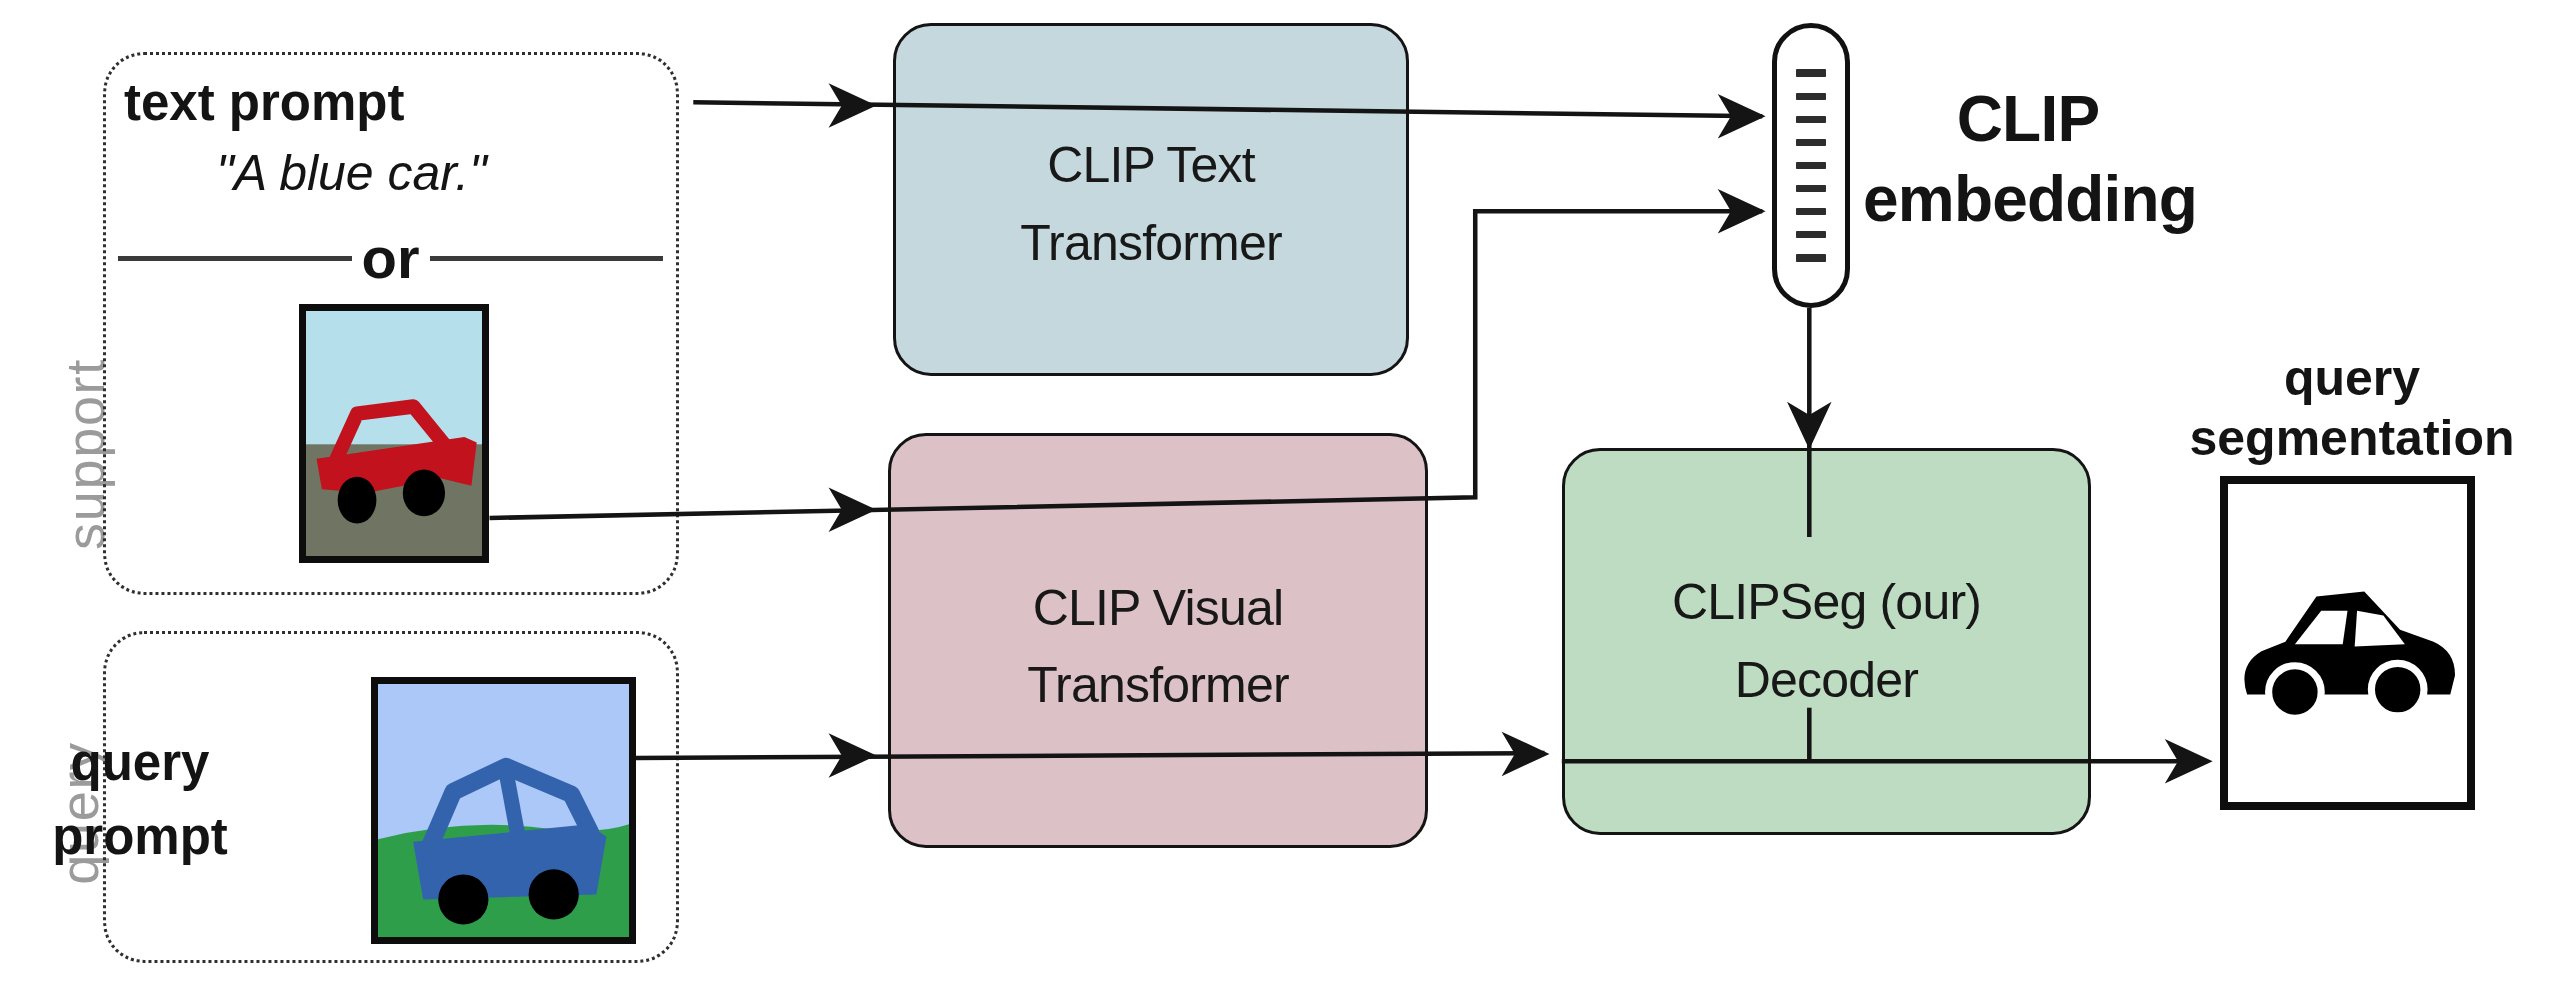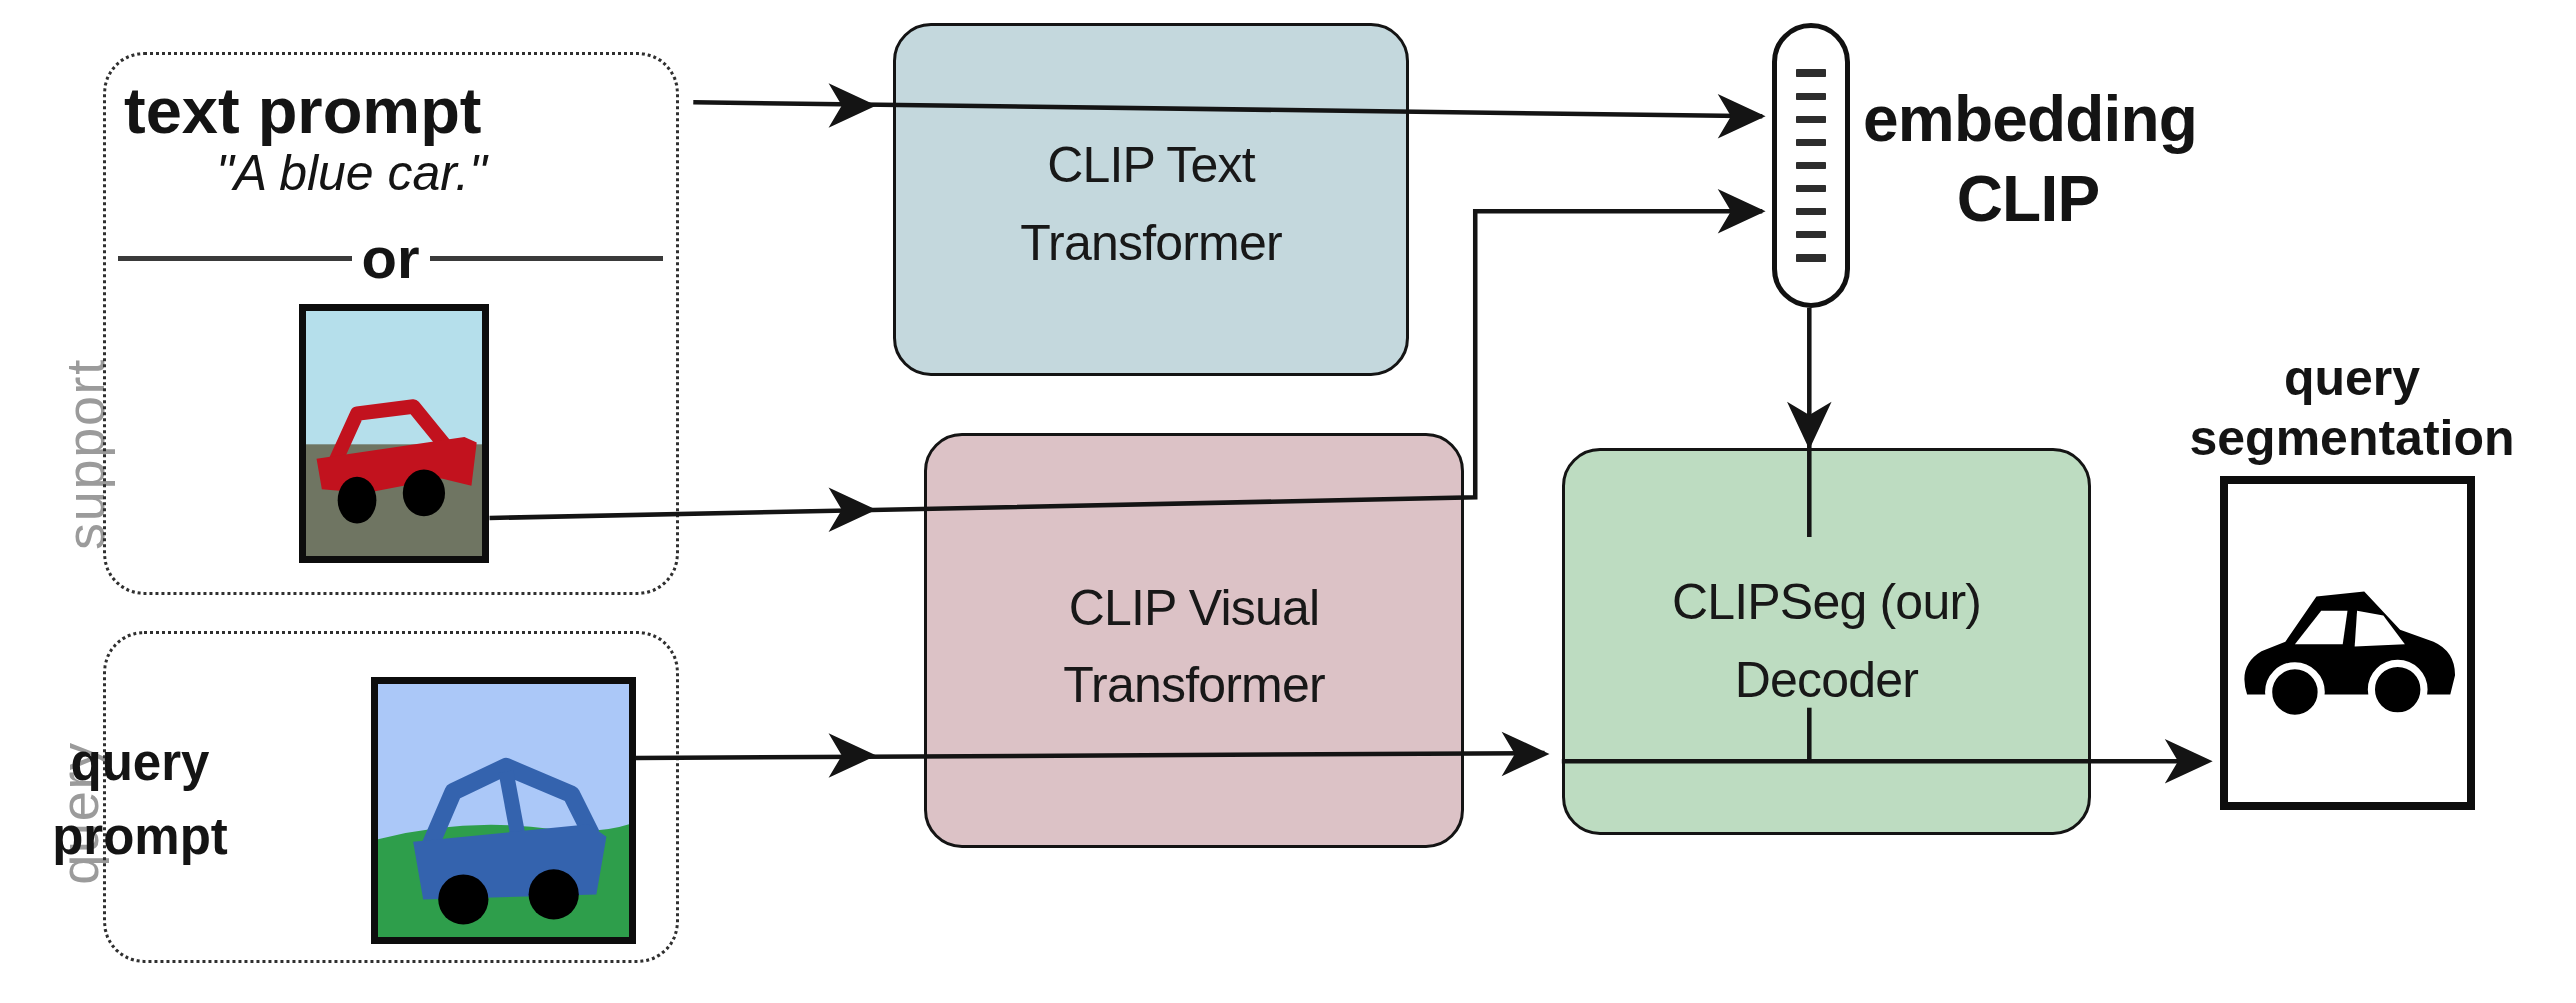--- a/index.html
+++ b/index.html
@@ -15,21 +15,21 @@
   #support-box{left:103px;top:52px;width:570px;height:537px;}
   #query-box{left:103px;top:631px;width:570px;height:326px;}
   
   .side-label{
     position:absolute;color:#9b9b9b;font-size:54px;font-weight:400;letter-spacing:1.7px;
     white-space:nowrap;transform:translate(-50%,-50%) rotate(-90deg);
   }
   #support-label{left:85px;top:454px;}
   #query-label{left:79px;top:813px;}
   
-  #text-prompt-label{left:124px;top:73px;font-size:65px;font-weight:700;white-space:nowrap;}
+  #text-prompt-label{left:124px;top:73px;font-size:51px;font-weight:700;white-space:nowrap;}
   #text-prompt-quote{left:216px;top:144px;font-size:50px;font-style:italic;font-weight:500;white-space:nowrap;}
   #or-divider{left:118px;top:233px;width:545px;height:50px;display:flex;align-items:center;}
   #or-divider .rule{flex:1;border-top:5px solid #3a3a3a;height:0;}
   #or-divider .or-word{font-size:58px;font-weight:700;margin:0 10px;line-height:1;}
   .stack-label{position:absolute;text-align:center;font-weight:700;font-size:51px;line-height:1.58;}
   #visual-prompt-label{left:97px;top:337px;width:206px;}
   #query-image-label{left:45px;top:726px;width:190px;line-height:1.45;}
   
   .img-frame{position:absolute;background:#fff;}
   #visual-prompt-image{left:299px;top:304px;width:176px;height:245px;border:7.4px solid #0d0d0d;}
@@ -37,21 +37,21 @@
   #seg-image{left:2220px;top:476px;width:239px;height:318px;border:8.3px solid #0d0d0d;}
   .img-frame svg{display:block;width:100%;height:100%;}
   
   .model-box{
     position:absolute;border:3.3px solid #141414;border-radius:38px;
     display:flex;flex-direction:column;align-items:center;justify-content:center;
     text-align:center;font-size:50px;font-weight:400;line-height:1.55;color:#181818;
     letter-spacing:-0.8px;
   }
   #text-transformer-box{left:893px;top:23px;width:510px;height:337px;background:#c4d8dd;padding-top:10px;}
-  #visual-transformer-box{left:924px;top:433px;width:534px;height:396px;background:#dcc2c6;padding-top:13.2px;}
+  #visual-transformer-box{left:888px;top:433px;width:534px;height:396px;background:#dcc2c6;padding-top:13.2px;}
   #decoder-box{left:1562px;top:448px;width:523px;height:381px;background:#bddcc1;}
   
   #embedding-pill{
     left:1772px;top:23px;width:78px;height:285px;box-sizing:border-box;
     border:5px solid #111;border-radius:50px;background:#fff;
     display:flex;flex-direction:column;align-items:center;justify-content:center;gap:15.7px;
   }
   #embedding-pill .dash{width:30px;height:7.4px;background:#2d2d2d;border-radius:0.8px;}
   
   #embedding-label{left:1863px;top:79px;width:330px;text-align:center;font-weight:700;font-size:64px;line-height:1.25;letter-spacing:-0.8px;}
@@ -129,22 +129,22 @@
       <span class="dash"></span>
       <span class="dash"></span>
       <span class="dash"></span>
       <span class="dash"></span>
       <span class="dash"></span>
       <span class="dash"></span>
       <span class="dash"></span>
     </div>
 
   <div class="abs" id="embedding-label">
+    <div>CLIP</div>
     <div>embedding</div>
-    <div>CLIP</div>
   </div>
 
   <div class="abs" id="segmentation-label">
     <div>query</div>
     <div>segmentation</div>
   </div>
 
   <div class="img-frame" id="seg-image">
     <svg viewBox="0 0 100 133" preserveAspectRatio="none">
       <rect x="0" y="0" width="100" height="133" fill="#ffffff"></rect>

